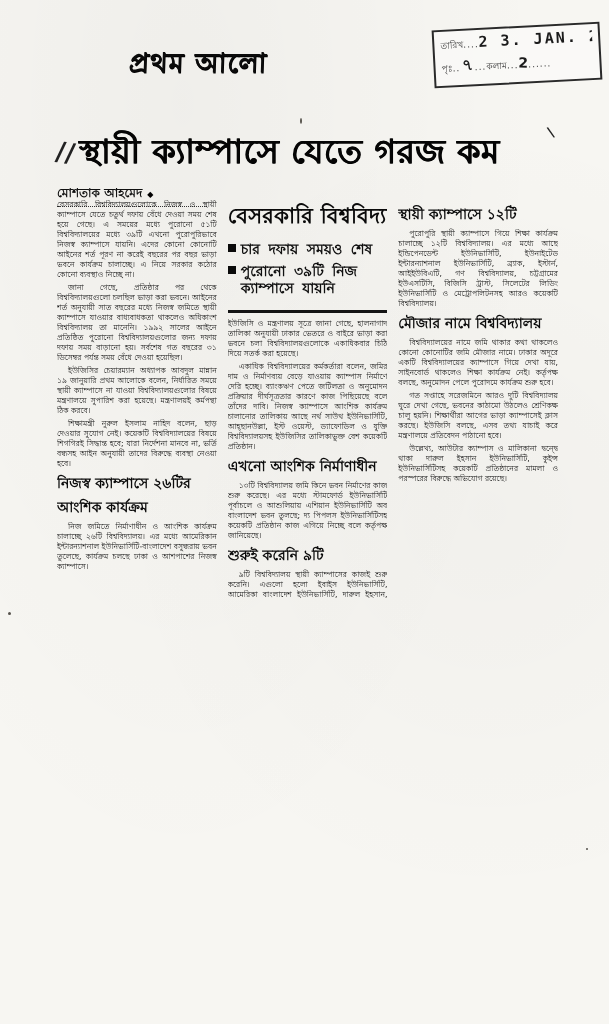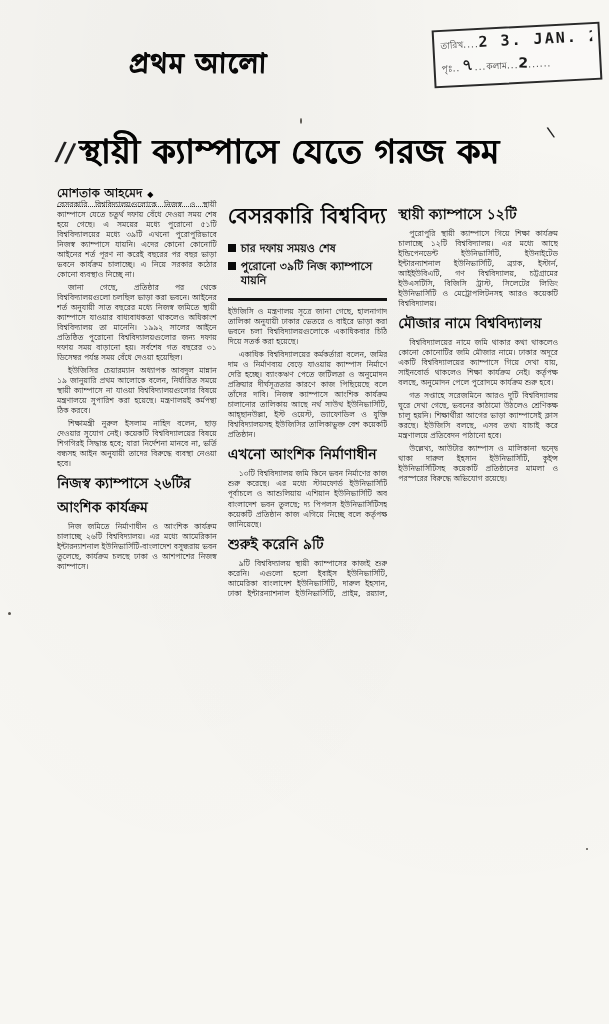--- a/index.html
+++ b/index.html
@@ -74,22 +74,23 @@
   .callout{
     border-bottom:3px solid #141414;
     padding:0 0 7px 0;margin-bottom:6px;
   }
   .callout-title{
     font-size:21px;font-weight:bold;color:#0a0a0a;
     margin:0 0 7px 0;letter-spacing:0.3px;white-space:nowrap;
   }
   .callout-bullet{
     display:flex;align-items:flex-start;gap:5px;
-    font-size:11px;font-weight:bold;color:#101010;line-height:1.25;
+    font-size:14px;font-weight:bold;color:#101010;line-height:1.25;
     margin-bottom:4px;
+    font-family:Liberation Mono, monospace;
   }
   .bullet-square{width:8px;height:8px;background:#0a0a0a;margin-top:2px;flex:0 0 auto;}
   
   .speck{position:absolute;background:#55524c;border-radius:50%;}
 </style>
 </head>
 <body>
 
 <div class="scan-page">
 

